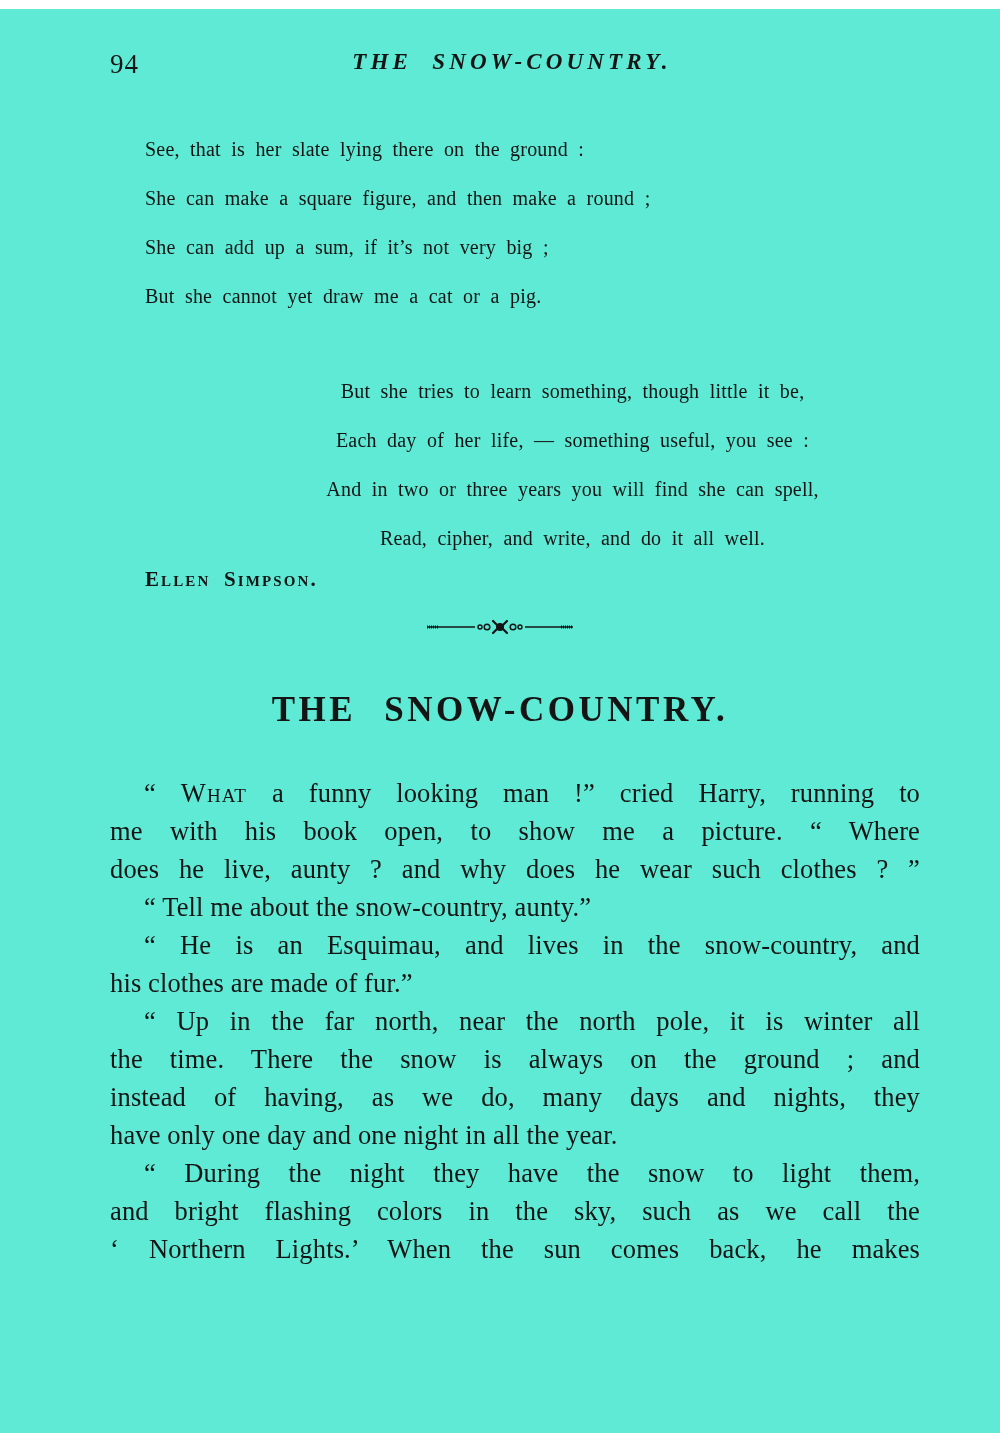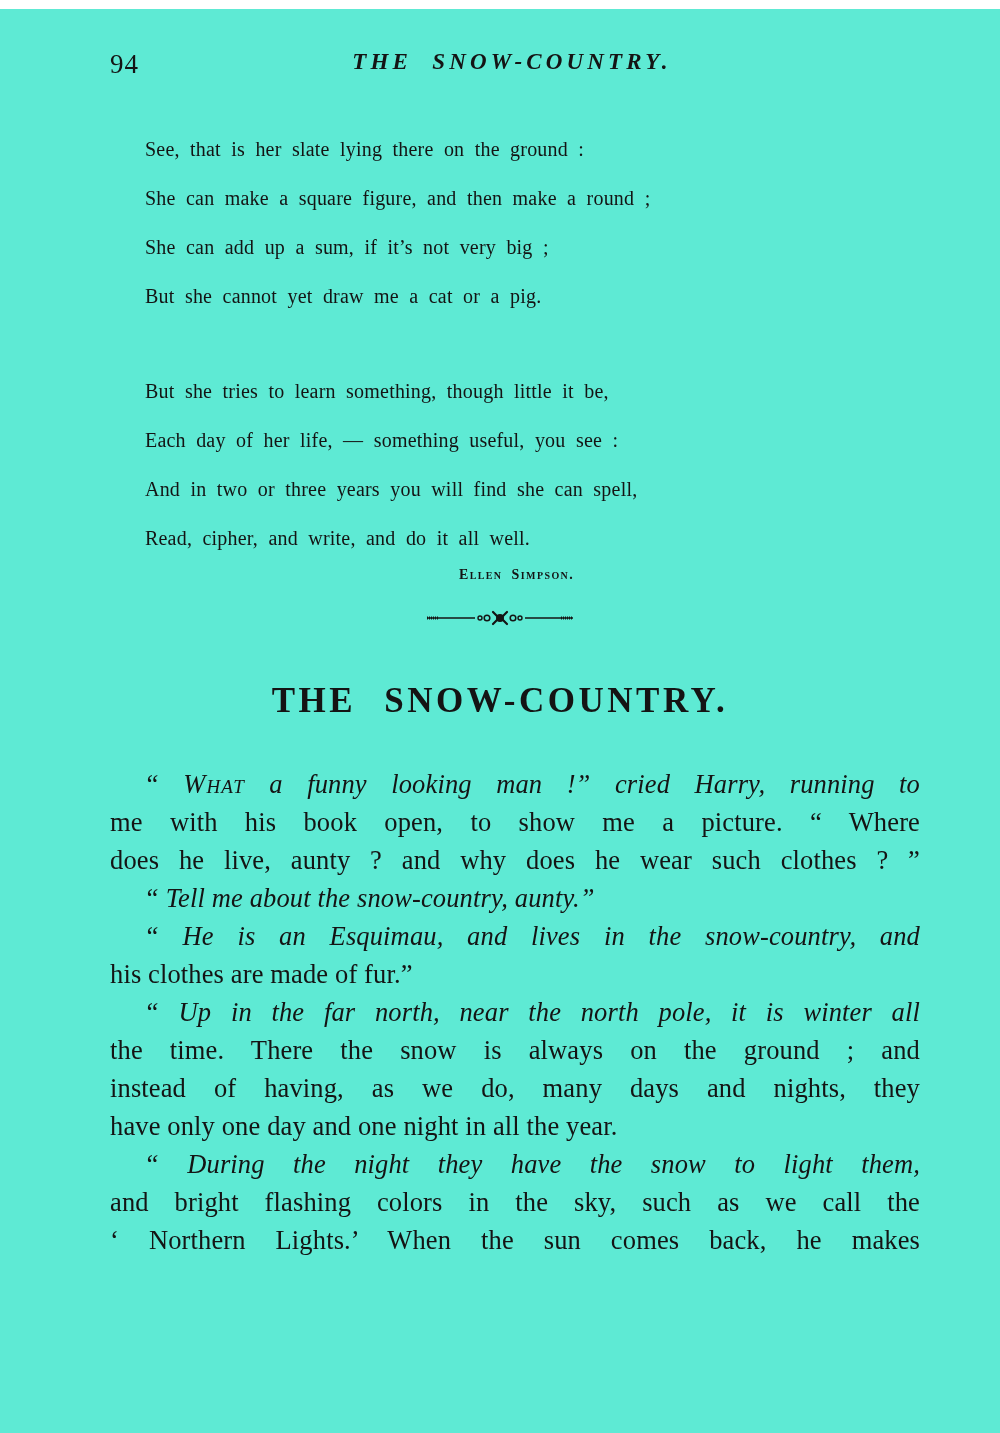--- a/index.html
+++ b/index.html
@@ -49,27 +49,28 @@
   }
   .stanza .poem-line {
     font-size: 20px;
     line-height: 49px;
     word-spacing: 0.26em;
     letter-spacing: 0.01em;
     white-space: nowrap;
   }
   .stanza-2 {
     margin-top: 46px;
+    text-align: center;
   }
   .poem-attribution {
     margin: 4px 112px 0 0;
-    text-align: center;
+    text-align: left;
     font-variant: small-caps;
     font-weight: bold;
-    font-size: 14px;
+    font-size: 21px;
     letter-spacing: 0.1em;
     word-spacing: 0.3em;
   }
 
   
   .section-divider {
     margin-top: 26px;
     text-align: center;
     line-height: 0;
   }
@@ -93,21 +94,20 @@
   }
   .tline {
     text-align: justify;
     text-align-last: justify;
   }
   .tline.short {
     text-align-last: left;
   }
   .tline.first {
     text-indent: 34px;
-    font-style: italic;
   }
   .sc {
     font-variant: small-caps;
     letter-spacing: 0.04em;
   }
 </style>
 </head>
 <body>
 
 <div class="page">

